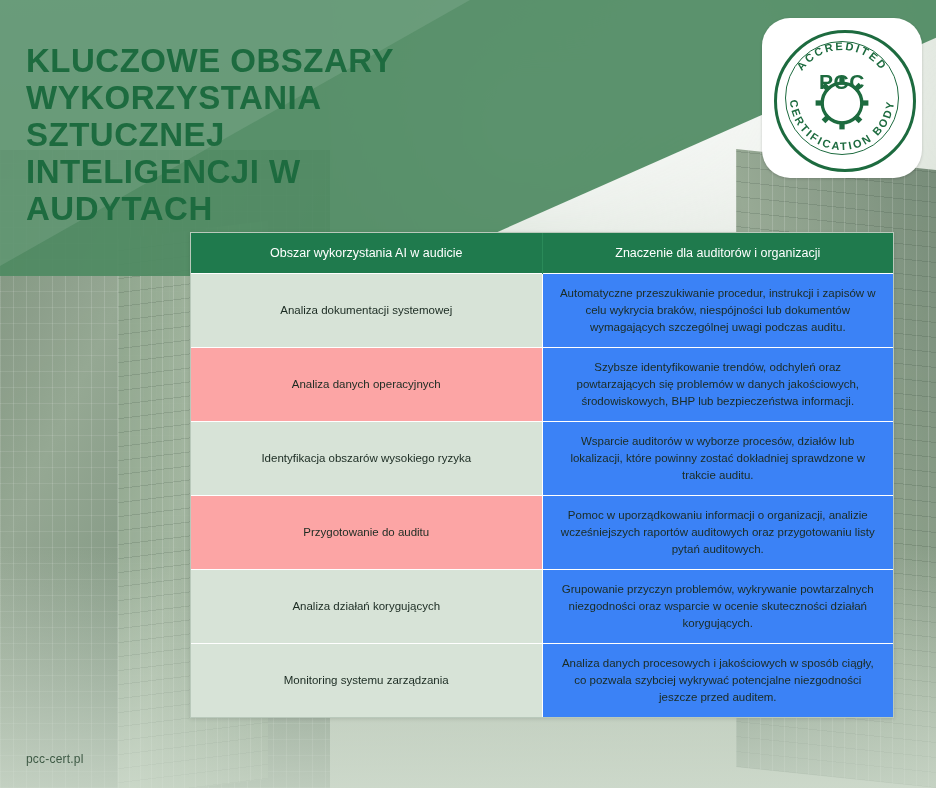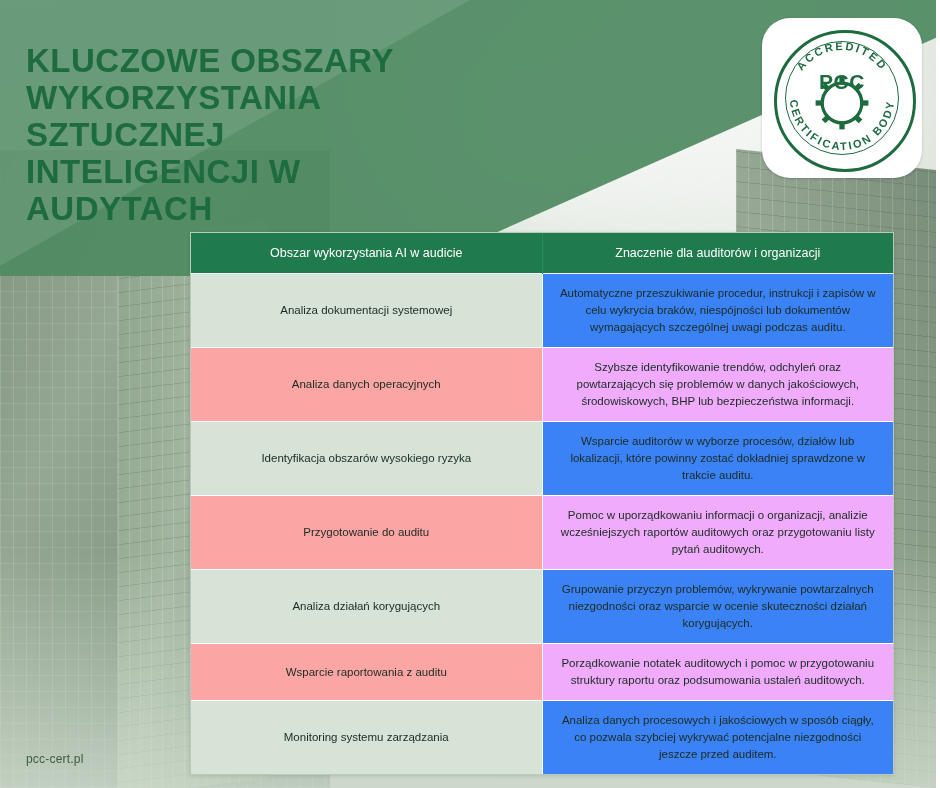--- a/index.html
+++ b/index.html
@@ -216,21 +216,21 @@
   table.ai-table td:last-child { border-right: none; }
   table.ai-table td.col-area {
     width: 352px;
     background: #d7e3d7;
   }
   table.ai-table td.col-meaning {
     width: 350px;
     background: #3b82f6;
   }
   table.ai-table tr.alt td.col-area { background: #fca5a5; }
-  table.ai-table tr.alt td.col-meaning { background: #f0abfc; }
+  table.ai-table tr.alt td.col-meaning { background: #3b82f6; }
 
   
   .footer-url {
     position: absolute;
     left: 26px;
     bottom: 22px;
     color: #3e5a45;
     font-size: 12px;
     letter-spacing: 0.2px;
   }
@@ -314,24 +314,20 @@
           <td class="col-meaning">Wsparcie auditorów w wyborze procesów, działów lub lokalizacji, które powinny zostać dokładniej sprawdzone w trakcie auditu.</td>
         </tr>
         <tr class="alt">
           <td class="col-area">Przygotowanie do auditu</td>
           <td class="col-meaning">Pomoc w uporządkowaniu informacji o organizacji, analizie wcześniejszych raportów auditowych oraz przygotowaniu listy pytań auditowych.</td>
         </tr>
         <tr>
           <td class="col-area">Analiza działań korygujących</td>
           <td class="col-meaning">Grupowanie przyczyn problemów, wykrywanie powtarzalnych niezgodności oraz wsparcie w ocenie skuteczności działań korygujących.</td>
         </tr>
-        <tr class="alt">
-          <td class="col-area">Wsparcie raportowania z auditu</td>
-          <td class="col-meaning">Porządkowanie notatek auditowych i pomoc w przygotowaniu struktury raportu oraz podsumowania ustaleń auditowych.</td>
-        </tr>
         <tr>
           <td class="col-area">Monitoring systemu zarządzania</td>
           <td class="col-meaning">Analiza danych procesowych i jakościowych w sposób ciągły, co pozwala szybciej wykrywać potencjalne niezgodności jeszcze przed auditem.</td>
         </tr>
       </tbody>
     </table>
   </div>
 
   <div class="footer-url">pcc-cert.pl</div>
 

